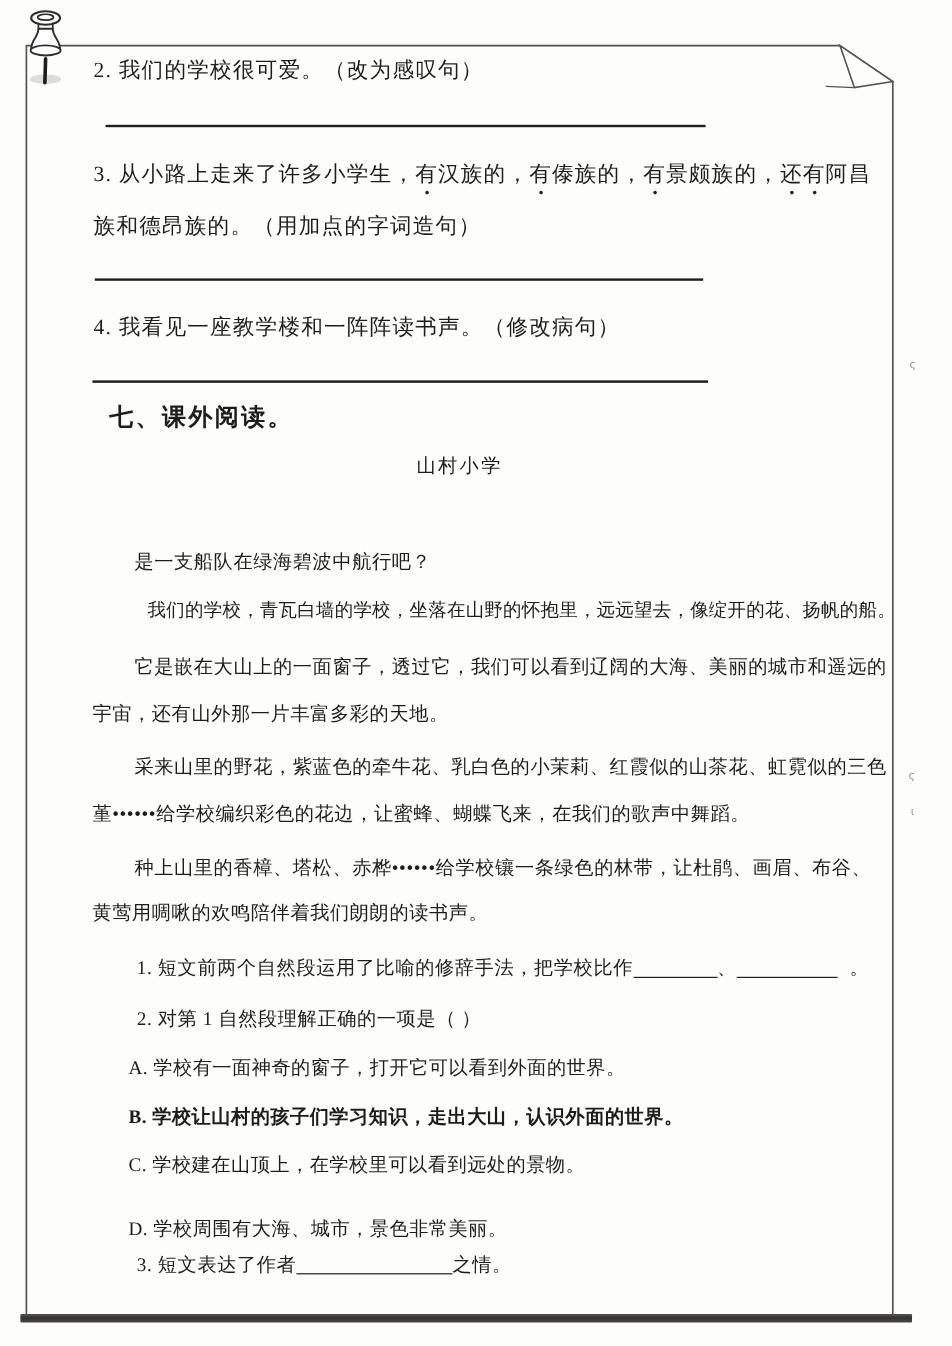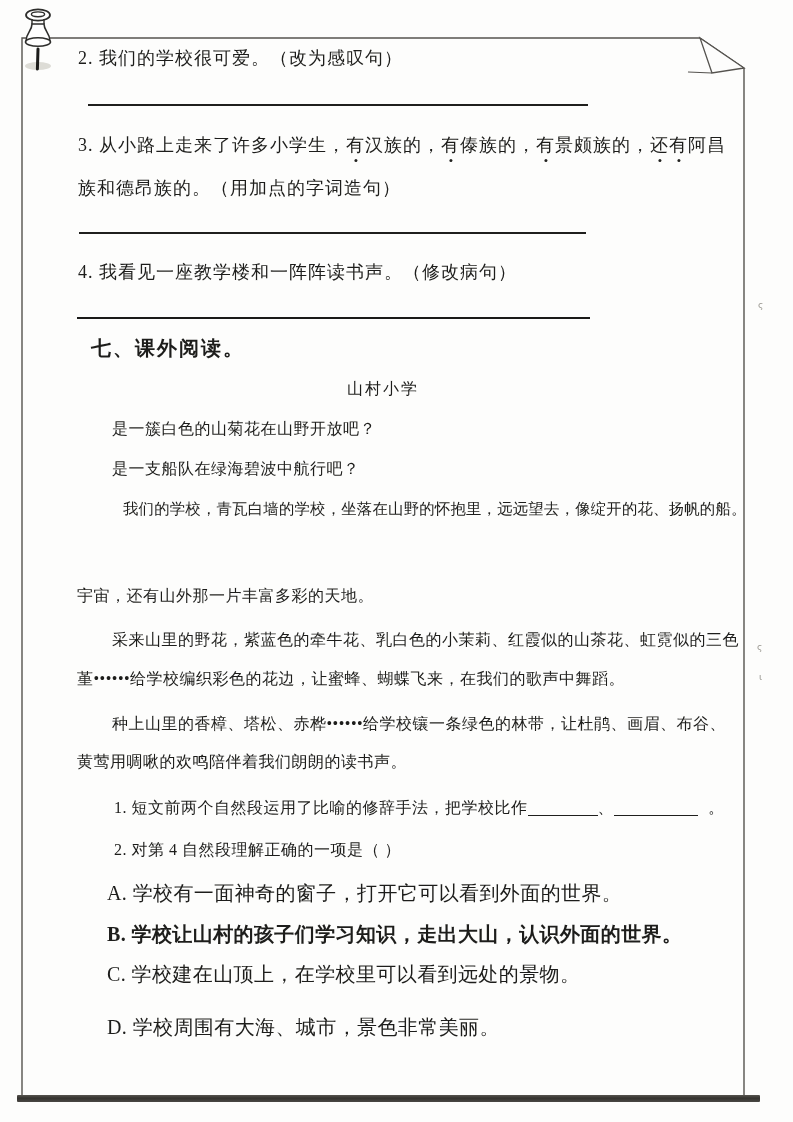--- a/index.html
+++ b/index.html
@@ -16,21 +16,21 @@
     position:absolute;left:17px;top:1095px;width:743px;height:7px;
     background:linear-gradient(180deg,#56544f 0%,#35332f 45%,#4a4844 100%);
     border-radius:1px;
   }
   .tl{position:absolute;white-space:nowrap;line-height:1.35;}
   .q   {font-size:18px;letter-spacing:1px;}
   .bodyln{font-size:16px;letter-spacing:0.5px;}
   .smallln{font-size:15.4px;letter-spacing:0.2px;}
   .head{font-size:20px;font-weight:bold;letter-spacing:2px;}
   .ptitle{left:0;width:766px;text-align:center;font-size:16px;letter-spacing:2px;}
-  .opt {font-size:20px;letter-spacing:0.4px;}
+  .opt {font-size:16px;letter-spacing:0.4px;}
   .rq  {font-size:16px;letter-spacing:0.5px;}
   .ansline{position:absolute;border-top:2px solid #1f1f1d;}
   .ansline.thick{border-top:2.5px solid #1a1a18;}
   .blank{display:inline-block;border-bottom:1.6px solid #1f1f1d;height:15px;vertical-align:-3px;}
   .blank.b1{width:70px;}
   .blank.b2{width:84px;margin-right:10px;}
   .blank.b3{width:130px;}
   .dt{position:relative;display:inline-block;}
   .dt::after{
     content:"";position:absolute;width:3.2px;height:3.2px;border-radius:50%;
@@ -82,39 +82,42 @@
   <div class="ansline" style="left:79px;top:232px;width:507px;"></div>
 
   <div class="tl q" style="left:78px;top:260px;">4. 我看见一座教学楼和一阵阵读书声。（修改病句）</div>
 
   <div class="ansline thick" style="left:77px;top:317px;width:513px;"></div>
 
   <div class="tl head" style="left:77px;top:335px;margin-left:14px;">七、课外阅读。</div>
 
   <div class="tl ptitle" style="top:378px;">山村小学</div>
 
-  <div class="tl bodyln pl0">是一簇白色的山菊花在山野开放吧？</div>
   <div class="tl bodyln pl1">是一支船队在绿海碧波中航行吧？</div>
   <div class="tl smallln pl2">我们的学校，青瓦白墙的学校，坐落在山野的怀抱里，远远望去，像绽开的花、扬帆的船。</div>
+  <div class="tl bodyln pl3">它是嵌在大山上的一面窗子，透过它，我们可以看到辽阔的大海、美丽的城市和遥远的</div>
   <div class="tl bodyln pl4">宇宙，还有山外那一片丰富多彩的天地。</div>
   <div class="tl bodyln pl5">采来山里的野花，紫蓝色的牵牛花、乳白色的小茉莉、红霞似的山茶花、虹霓似的三色</div>
   <div class="tl bodyln pl6">堇••••••给学校编织彩色的花边，让蜜蜂、蝴蝶飞来，在我们的歌声中舞蹈。</div>
   <div class="tl bodyln pl7">种上山里的香樟、塔松、赤桦••••••给学校镶一条绿色的林带，让杜鹃、画眉、布谷、</div>
   <div class="tl bodyln pl8">黄莺用啁啾的欢鸣陪伴着我们朗朗的读书声。</div>
 
   <div class="tl rq" style="left:114px;top:797px;">
     <span>1. 短文前两个自然段运用了比喻的修辞手法，把学校比作</span><span class="blank b1"></span><span>、</span><span class="blank b2"></span><span>。</span>
   </div>
 
-  <div class="tl rq" style="left:114px;top:839px;">2. 对第 4 自然段理解正确的一项是（  ）</div>
+  <div class="tl rq" style="left:114px;top:839px;">2. 对第 1 自然段理解正确的一项是（  ）</div>
 
   <div class="tl opt" style="left:107px;top:880px;">A. 学校有一面神奇的窗子，打开它可以看到外面的世界。</div>
   <div class="tl opt" style="left:107px;top:921px;font-weight:bold;">B. 学校让山村的孩子们学习知识，走出大山，认识外面的世界。</div>
   <div class="tl opt" style="left:107px;top:961px;">C. 学校建在山顶上，在学校里可以看到远处的景物。</div>
   <div class="tl opt" style="left:107px;top:1002px;margin-top:12px;">D. 学校周围有大海、城市，景色非常美丽。</div>
 
+  <div class="tl rq" style="left:114px;top:1044px;">
+    <span>3. 短文表达了作者</span><span class="blank b3"></span><span>之情。</span>
+  </div>
 
   <span class="artifact" style="left:758px;top:300px;">ς</span>
   <span class="artifact" style="left:757px;top:642px;">ς</span>
   <span class="artifact" style="left:759px;top:672px;">ι</span>
 
   <div class="bottom-bar"></div>
 </div>
 
 </body></html>

